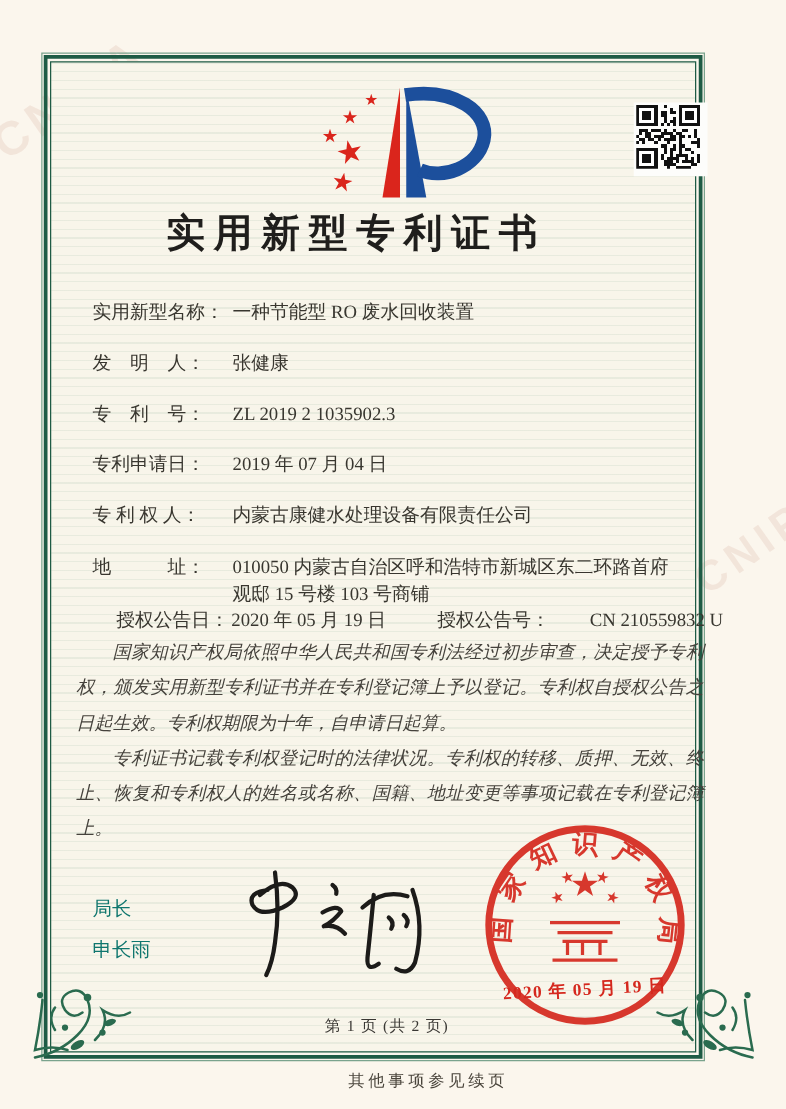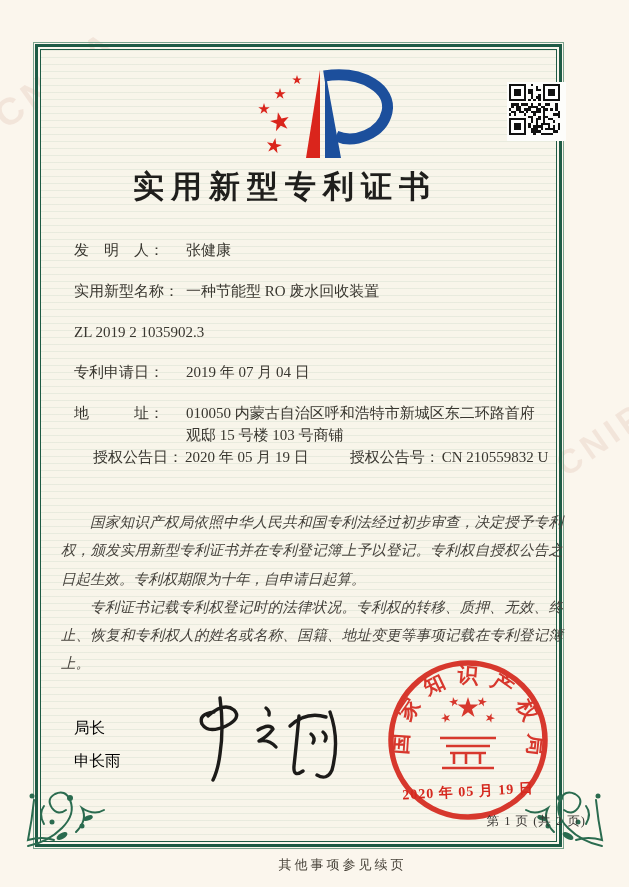--- a/index.html
+++ b/index.html
@@ -46,39 +46,39 @@
   }
   
   .fields{position:absolute;left:74px;top:240px;width:470px;font-size:15px;color:#38362f;}
   .frow{display:flex;margin-bottom:19px;line-height:1.45;}
   .frow .lab{flex:0 0 112px;white-space:nowrap;}
   .frow .val{flex:1;}
   .frow.addr{margin-bottom:0;}
   .frow.addr .val{max-width:388px;}
   .grant{display:flex;font-size:15px;line-height:1.45;}
   .grant .pair{display:flex;white-space:nowrap;}
-  .grant .pair.right{margin-left:22px;}
+  .grant .pair.right{margin-left:22px;gap:30px;}
   .grant .lab{margin-right:2px;margin-left:19px;}
   
   .paras{
     position:absolute;left:61px;top:508px;width:502px;
     font-size:14.5px;line-height:1.95;text-align:justify;color:#45423c;
     font-style:italic;
   }
   .paras p{margin:0;text-indent:2em;}
   
-  .director{position:absolute;left:74px;top:712px;font-size:15.5px;line-height:2.1;color:#000000;}
+  .director{position:absolute;left:74px;top:712px;font-size:15.5px;line-height:2.1;color:#0f766e;}
   .signature{position:absolute;left:178px;top:692px;width:175px;height:100px;}
   .seal{position:absolute;left:384px;top:656px;width:168px;height:168px;opacity:0.92;}
   .seal-date{
     position:absolute;left:384px;top:783px;width:168px;text-align:center;
     color:var(--seal-red,#d5281e);font-size:14px;white-space:nowrap;
     transform:rotate(-3deg);font-weight:bold;letter-spacing:1px;
   }
-  .page-no{position:absolute;left:33px;top:813px;width:553px;text-align:right;font-size:12.5px;color:#3a3834;letter-spacing:1px;}
+  .page-no{position:absolute;left:33px;top:813px;width:553px;text-align:center;font-size:12.5px;color:#3a3834;letter-spacing:1px;}
   .footer-note{position:absolute;left:0;top:856px;width:629px;text-align:center;font-size:13px;color:#4a453c;letter-spacing:3px;padding-left:28px;}
   .flourish{position:absolute;width:118px;height:118px;pointer-events:none;}
   .flourish.bl{left:18px;top:736px;}
   .flourish.br{left:494px;top:736px;transform:scaleX(-1);}
 </style>
 </head>
 <body>
 
 <div class="page">
 
@@ -275,33 +275,38 @@
         <rect x="0" y="14" width="7" height="7" fill="#111"></rect>
         <rect x="1" y="15" width="5" height="5" fill="#fff"></rect>
         <rect x="2" y="16" width="3" height="3" fill="#111"></rect>
       </svg>
   </div>
 
   <div class="title">实用新型专利证书</div>
 
   <div class="fields">
     <div class="frow">
+      <span class="lab">实用新型名称：</span>
+      <span class="val">一种节能型 RO 废水回收装置</span>
+    </div>
+    <div class="frow">
       <span class="lab">发　明　人：</span>
       <span class="val">张健康</span>
     </div>
     <div class="frow">
-      <span class="lab">实用新型名称：</span>
-      <span class="val">一种节能型 RO 废水回收装置</span>
-    </div>
-    <div class="frow">
+      <span class="lab">专　利　号：</span>
       <span class="val">ZL 2019 2 1035902.3</span>
     </div>
     <div class="frow">
       <span class="lab">专利申请日：</span>
       <span class="val">2019 年 07 月 04 日</span>
+    </div>
+    <div class="frow">
+      <span class="lab">专 利 权 人：</span>
+      <span class="val">内蒙古康健水处理设备有限责任公司</span>
     </div>
     <div class="frow addr">
       <span class="lab">地　　　址：</span>
       <span class="val">010050 内蒙古自治区呼和浩特市新城区东二环路首府观邸 15 号楼 103 号商铺</span>
     </div>
     <div class="grant">
       <span class="pair">
         <span class="lab">授权公告日：</span>
         <span>2020 年 05 月 19 日</span>
       </span>

